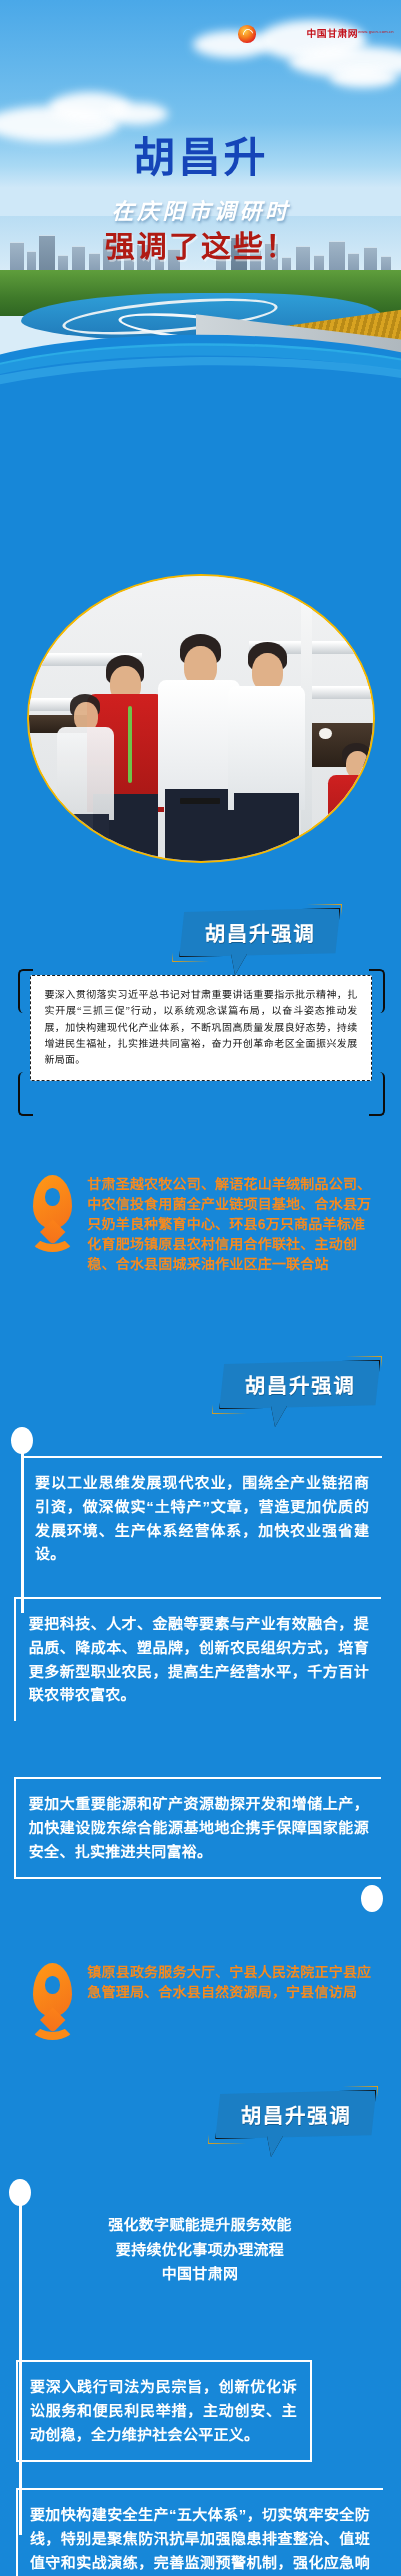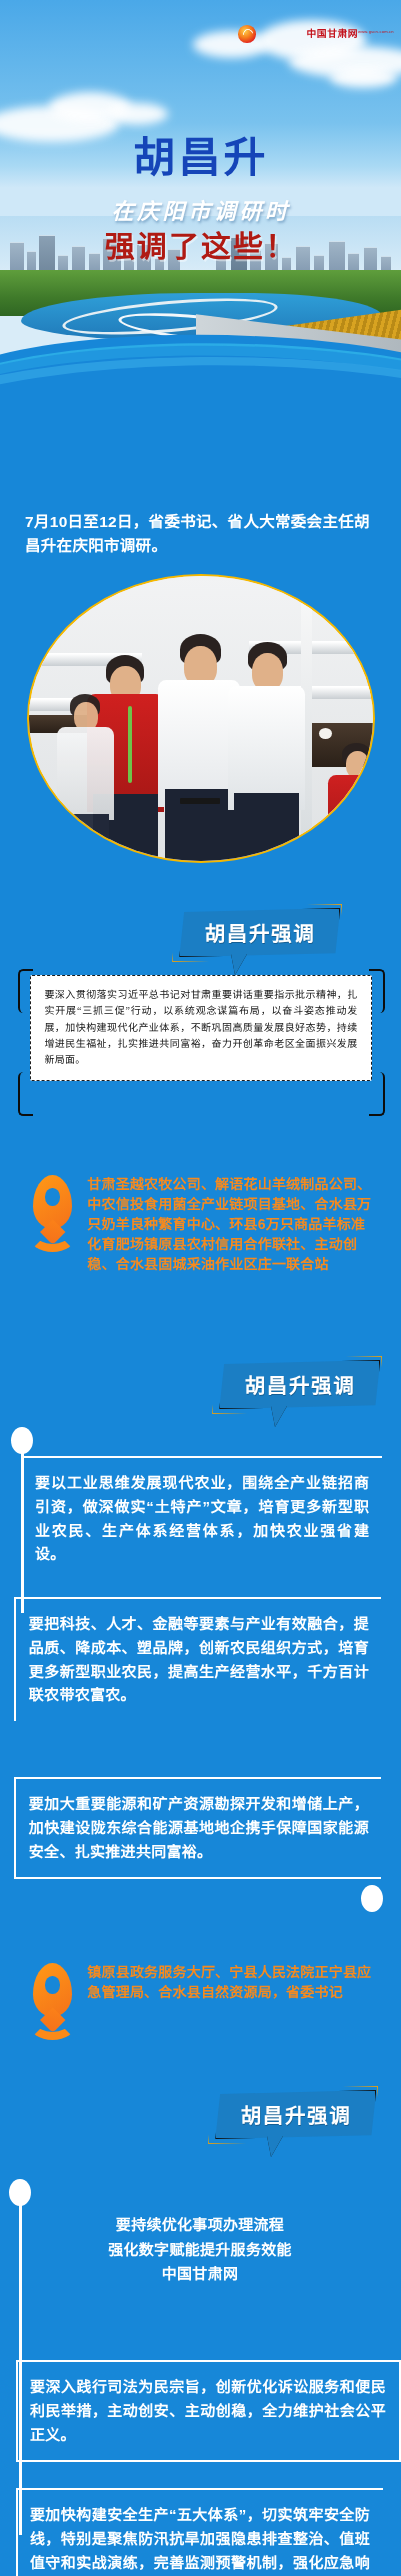--- a/index.html
+++ b/index.html
@@ -427,21 +427,20 @@
 
   <div class="wave-wrap">
     <svg width="402" height="93" viewBox="0 0 780 180" xmlns="http://www.w3.org/2000/svg">
       <path d="M0,88 C200,40 520,36 780,84 L780,180 L0,180 Z" fill="#1787d8"></path>
       <path d="M0,104 C210,56 530,54 780,96 L780,120 C530,78 210,80 0,126 Z" fill="#2eb0e8" opacity=".9"></path>
       <path d="M0,128 C230,84 540,82 780,118 L780,134 C540,98 230,100 0,146 Z" fill="#4cc3f2" opacity=".85"></path>
       <path d="M0,108 C200,62 520,58 780,100 L780,180 L0,180 Z" fill="#1787d8" opacity=".55"></path>
     </svg>
   </div>
 
-  <div class="intro">7月10日至12日，省委书记、省人大常委会主任胡昌升在庆阳市调研。</div>
 
   <div class="photo-oval">
     <div class="ph-wall"></div>
     <div class="ph-shelf" style="left:-5.2px; top:77px; width:118px;"></div>
     <div class="ph-shelf" style="left:-5.2px; top:122px; width:118px;"></div>
     <div class="ph-shelf" style="right:-5.2px; top:65px; width:129px;"></div>
     <div class="ph-shelf" style="right:-5.2px; top:110px; width:129px;"></div>
     <div class="ph-soil" style="left:-4.1px; top:139px; width:108px; height:17.5px;"></div>
     <div class="ph-soil" style="right:-10.3px; top:147px; width:129px; height:44px; border-radius:9.3px 3.1px 0 0;"></div>
     <div style="position:absolute;right:41px;top:152px;width:13.4px;height:11.3px;background:#f4f2ee;border-radius:50%;"></div>
@@ -516,61 +515,61 @@
     <div class="tail"></div>
     <div class="label">胡昌升强调</div>
   </div>
 
   <div class="lolli" style="left:11.3px; top:1427px; width:20.6px; height:185px;">
     <div class="knob" style="left:0; top:0;"></div>
     <div class="stem" style="left:9.3px; top:25px; width:3.1px; height:161px;"></div>
   </div>
 
   <div class="card tl" style="left:20.6px; top:1456px; width:361px;">
-    <div class="ctext">要以工业思维发展现代农业，围绕全产业链招商引资，做深做实“土特产”文章，培育更多新型职业农民、生产体系经营体系，加快农业强省建设。</div>
+    <div class="ctext">要以工业思维发展现代农业，围绕全产业链招商引资，做深做实“土特产”文章，营造更加优质的发展环境、生产体系经营体系，加快农业强省建设。</div>
   </div>
 
   <div class="card tl" style="left:14.4px; top:1597px; width:367px;">
     <div class="ctext">要把科技、人才、金融等要素与产业有效融合，提品质、降成本、塑品牌，创新农民组织方式，培育更多新型职业农民，提高生产经营水平，千方百计联农带农富农。</div>
   </div>
 
   <div class="card tl" style="left:14.4px; top:1777px; width:367px; border-bottom:2.6px solid #fff; border-right:none;">
     <div class="ctext">要加大重要能源和矿产资源勘探开发和增储上产，加快建设陇东综合能源基地地企携手保障国家能源安全、扎实推进共同富裕。</div>
   </div>
   <div class="lolli" style="left:361px; top:1885px; width:24px; height:29px;">
     <div class="knob" style="left:0; top:0;"></div>
   </div>
 
   <div class="locblock" style="left:29px; top:1963px; width:350px;">
     <div class="pin">
       <div class="drop"></div>
       <div class="smile"></div>
     </div>
-    <div class="loctext">镇原县政务服务大厅、宁县人民法院正宁县应急管理局、合水县自然资源局，省委书记</div>
+    <div class="loctext">镇原县政务服务大厅、宁县人民法院正宁县应急管理局、合水县自然资源局，宁县信访局</div>
   </div>
 
   <div class="shout" style="left:206px; top:2086px;">
     <div class="frame-y"></div>
     <div class="panel"></div>
     <div class="tail"></div>
     <div class="label">胡昌升强调</div>
   </div>
 
   <div class="lolli" style="left:9.3px; top:2179px; width:23px; height:355px;">
     <div class="knob" style="left:0; top:0;"></div>
     <div class="stem" style="left:9.3px; top:26px; width:3.1px; height:330px;"></div>
   </div>
 
   <div class="card tl" style="left:18.5px; top:2200px; width:363px; border:none;">
+    <div class="ctext center">强化数字赋能提升服务效能</div>
     <div class="ctext center">要持续优化事项办理流程</div>
-    <div class="ctext center">强化数字赋能提升服务效能</div>
     <div class="ctext center">中国甘肃网</div>
   </div>
 
-  <div class="card" style="left:15.5px; top:2360px; width:385px; border-right:2.6px solid #fff;">
+  <div class="card" style="left:15.5px; top:2360px; width:296px; border-right:2.6px solid #fff;">
     <div class="ctext">要深入践行司法为民宗旨，创新优化诉讼服务和便民利民举措，主动创安、主动创稳，全力维护社会公平正义。</div>
   </div>
 
   <div class="card tl" style="left:15.5px; top:2488px; width:367px;">
     <div class="ctext">要加快构建安全生产“五大体系”，切实筑牢安全防线，特别是聚焦防汛抗旱加强隐患排查整治、值班值守和实战演练，完善监测预警机制，强化应急响应联动，全力守护人民群众生命财产安全。</div>
   </div>
 
 </div>
 
 

